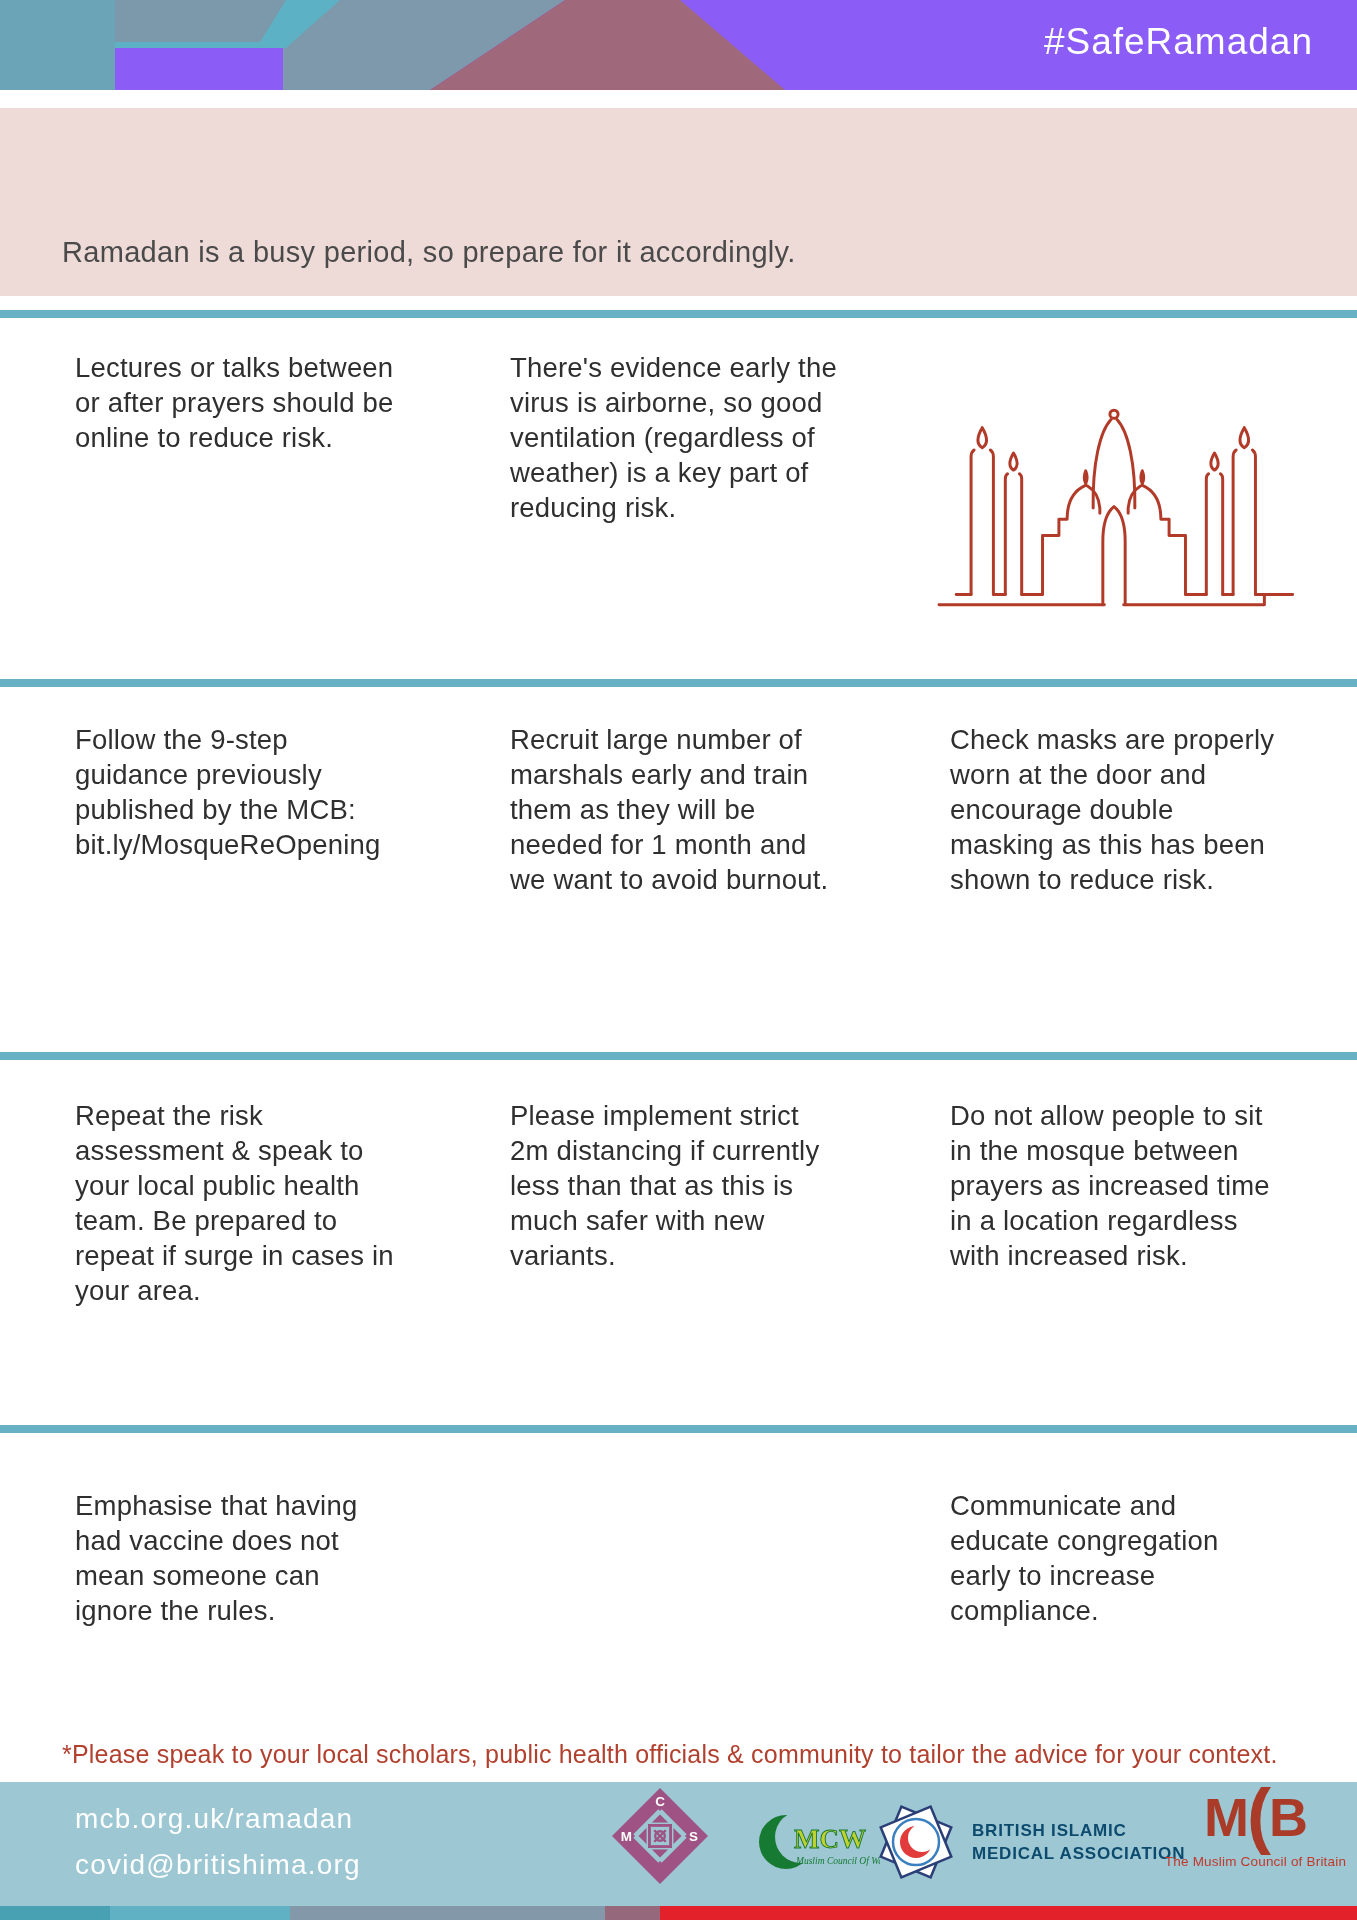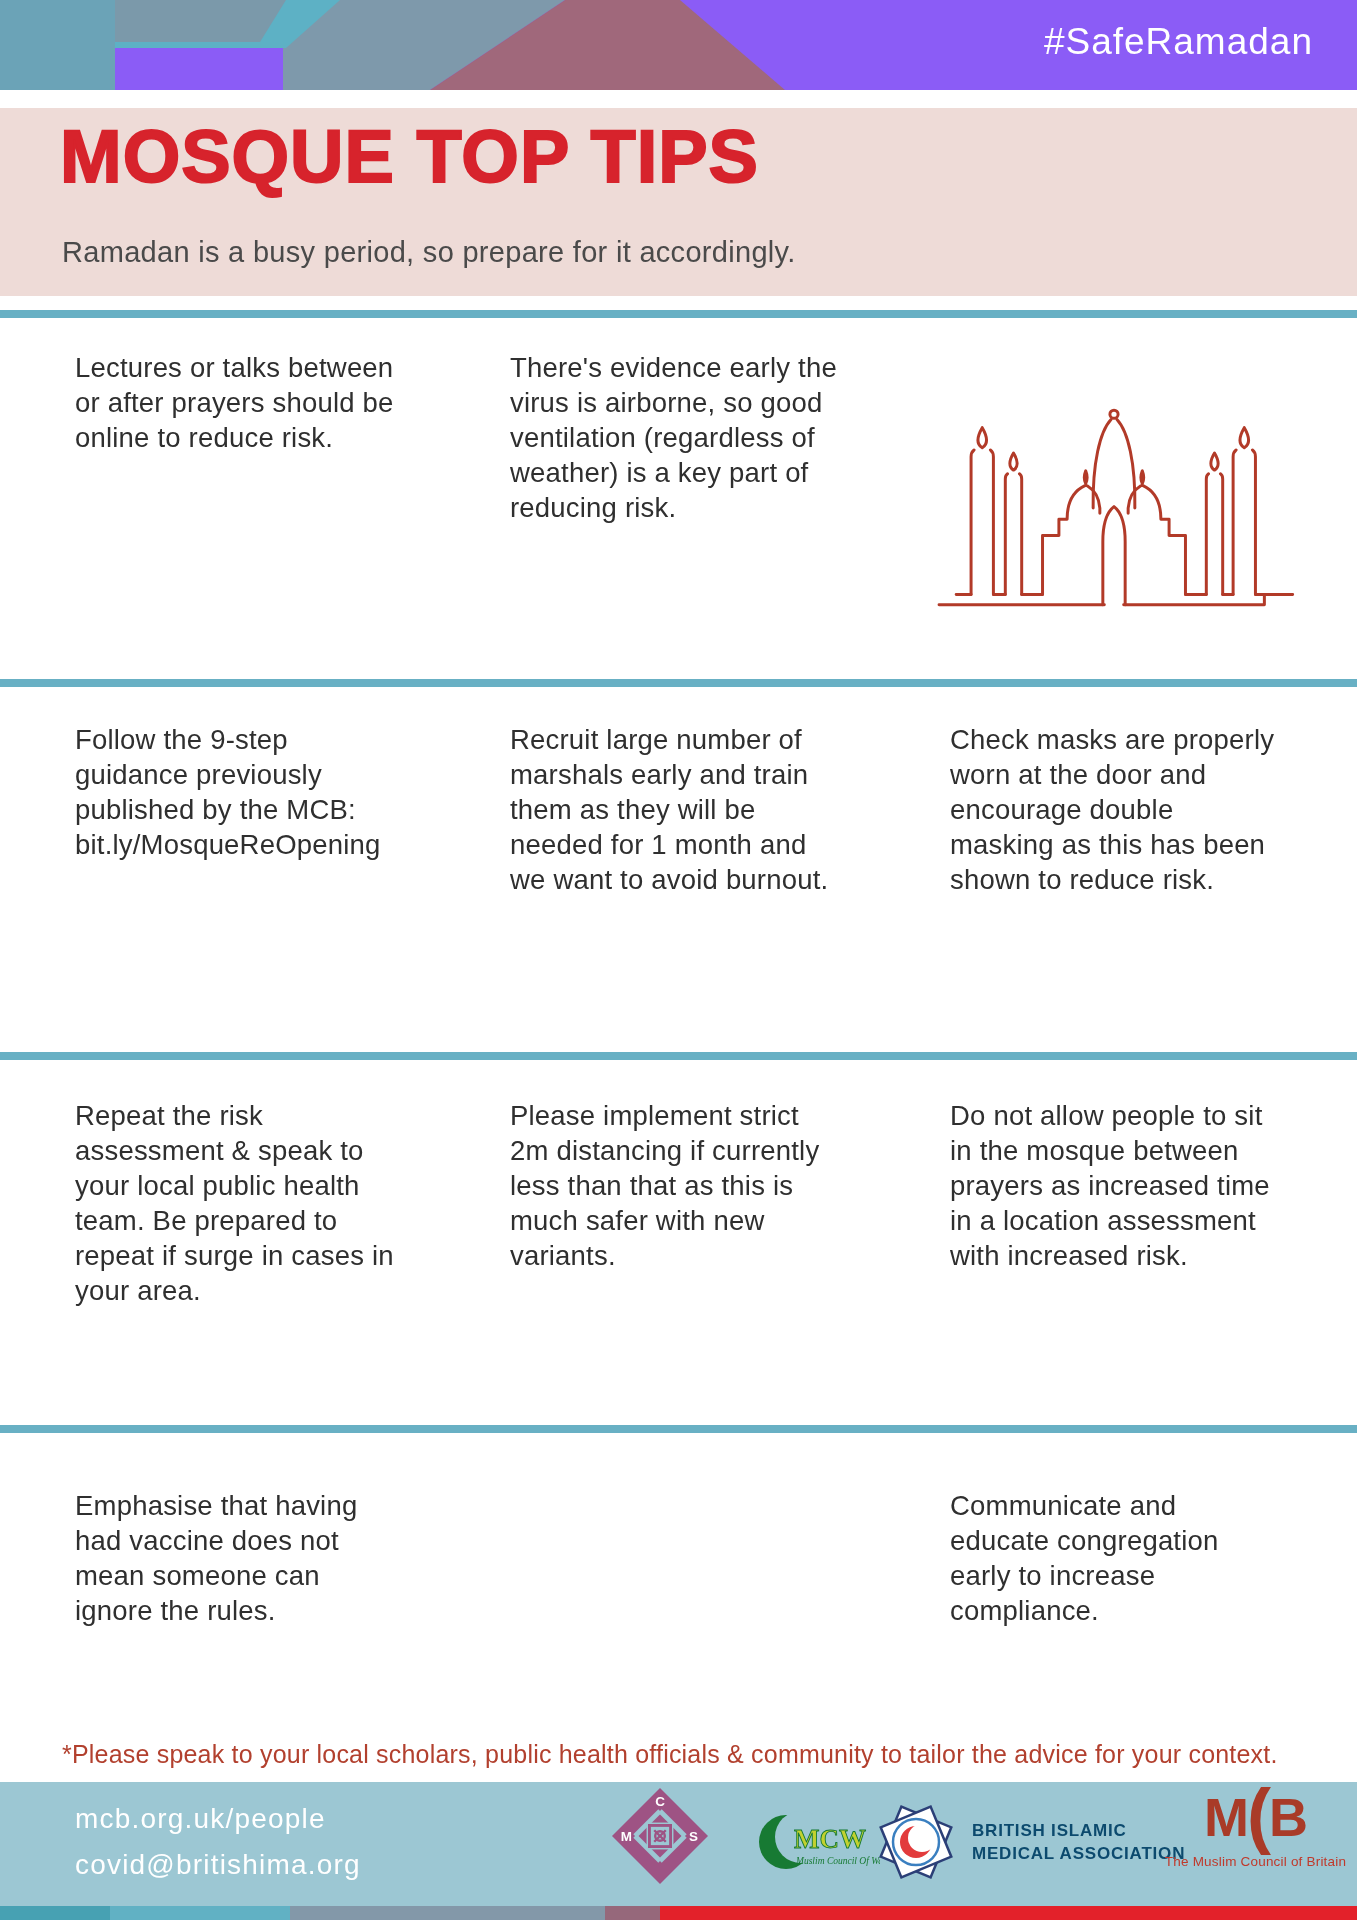--- a/index.html
+++ b/index.html
@@ -72,21 +72,20 @@
     <div class="shape sh-gray"></div>
     <div class="shape sh-mauve"></div>
     <div class="shape sh-teal2a"></div>
     <div class="shape sh-teal2b"></div>
     <div class="shape sh-teal1a"></div>
     <div class="shape sh-teal1b"></div>
     <div class="hashtag">#SafeRamadan</div>
   </div>
 
   <div class="header">
-    <div class="title">MOSQUE TOP TIPS</div>
     <div class="subtitle">Ramadan is a busy period, so prepare for it accordingly.</div>
   </div>
 
   <div class="divider d1"></div>
   <div class="divider d2"></div>
   <div class="divider d3"></div>
   <div class="divider d4"></div>
 
   <div class="tip c1 r1">Lectures or talks between or after prayers should be online to reduce risk.</div>
   <div class="tip c2 r1">There's evidence early the virus is airborne, so good ventilation (regardless of weather) is a key part of reducing risk.</div>
@@ -105,30 +104,30 @@
       <path d="M235 345 V260 C235 234 241 220 250 213 C259 220 265 234 265 260 V345"></path>
     </g>
   </svg>
 
   <div class="tip c1 r2">Follow the 9-step guidance previously published by the MCB: bit.ly/MosqueReOpening</div>
   <div class="tip c2 r2">Recruit large number of marshals early and train them as they will be needed for 1 month and we want to avoid burnout.</div>
   <div class="tip c3 r2">Check masks are properly worn at the door and encourage double masking as this has been shown to reduce risk.</div>
 
   <div class="tip c1 r3">Repeat the risk assessment &amp; speak to your local public health team. Be prepared to repeat if surge in cases in your area.</div>
   <div class="tip c2 r3">Please implement strict 2m distancing if currently less than that as this is much safer with new variants.</div>
-  <div class="tip c3 r3">Do not allow people to sit in the mosque between prayers as increased time in a location assessment with increased risk.</div>
+  <div class="tip c3 r3">Do not allow people to sit in the mosque between prayers as increased time in a location regardless with increased risk.</div>
 
   <div class="tip c1 r4">Emphasise that having had vaccine does not mean someone can ignore the rules.</div>
   <div class="tip c3 r4">Communicate and educate congregation early to increase compliance.</div>
 
   <div class="footnote">*Please speak to your local scholars, public health officials &amp; community to tailor the advice for your context.</div>
 
   <div class="footer">
     <div class="footer-links">
-      <div>mcb.org.uk/people</div>
+      <div>mcb.org.uk/ramadan</div>
       <div>covid@britishima.org</div>
     </div>
 
     <svg class="logo mcs-logo" width="96" height="96" viewBox="0 0 100 100">
       <polygon points="50,0 100,50 50,100 0,50" fill="#9e5384"></polygon>
       <g stroke="#9cc7d3" stroke-width="5">
         <line x1="50" y1="24" x2="76" y2="50"></line>
           <line x1="76" y1="50" x2="50" y2="76"></line>
         <line x1="50" y1="76" x2="24" y2="50"></line>
           <line x1="24" y1="50" x2="50" y2="24"></line>

